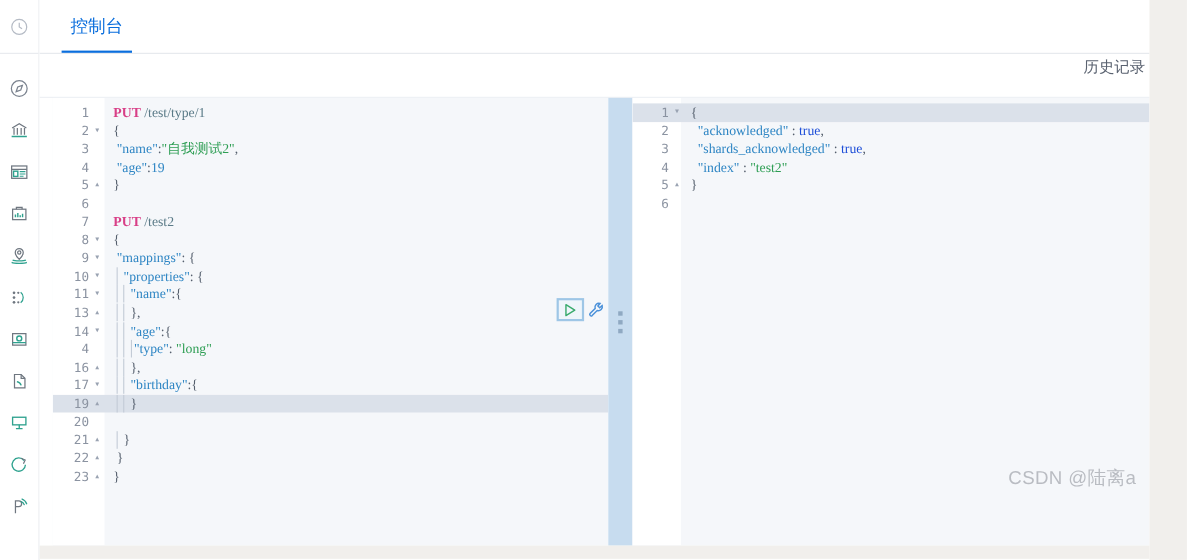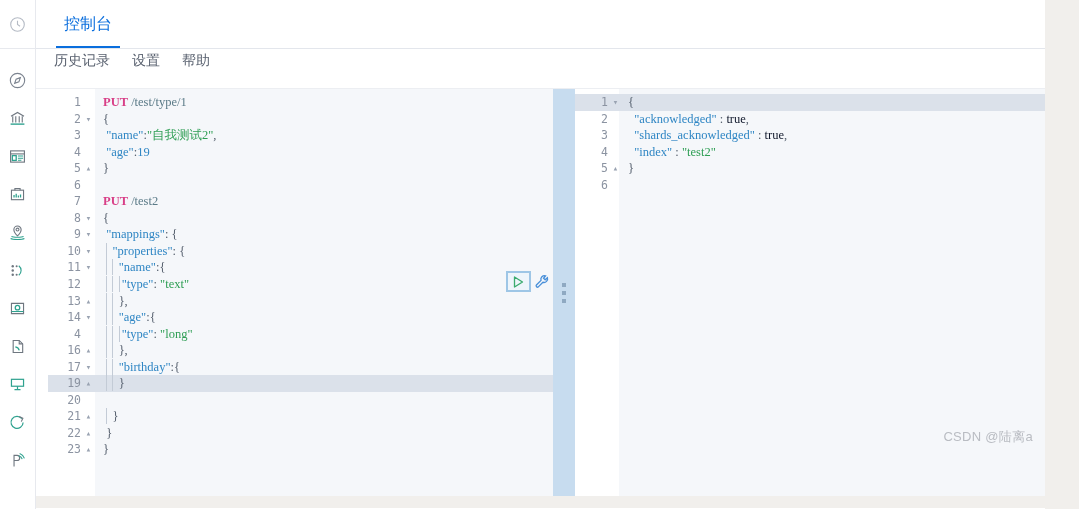--- a/index.html
+++ b/index.html
@@ -62,25 +62,26 @@
   }
   .tab.active { color: #0a6edd; }
   .tab.active::after {
     content: ""; position: absolute; left: 8px; right: 8px; bottom: 0;
     height: 2px; background: #0a6edd;
   }
 
   
   .menubar {
     height: 40px;
-    display: flex; align-items: flex-start;
+    display: flex; align-items: flex-end;
     padding-left: 14px;
     gap: 14px;
     background: #fff;
     border-bottom: 1px solid #eceef2;
+    flex-direction: column;
   }
   .menu-item {
     font-size: 14px; color: #5a6270; cursor: pointer;
     padding: 3px 4px;
   }
 
   
   .console {
     position: relative;
     height: 419px;
@@ -149,21 +150,21 @@
   }
   .txt { padding-left: 8px; color: #3b4451; font-family: Liberation Serif, serif; }
   .pane-right .txt { padding-left: 6px; }
 
   
   .m   { color: #d83f87; font-weight: bold; }  
   .u   { color: #5a7a87; }                     
   .k   { color: #2f86c4; }                     
   .s   { color: #2e9e54; }                     
   .n   { color: #2f86c4; }                     
-  .b   { color: #0f172a; }                     
+  .b   { color: #1d4ed8; }                     
   .p   { color: #555f6d; }                     
   .guide {
     display:inline-block; width:0; border-left:1px solid #c3cbd6;
     height:16px; vertical-align:-4px; margin-right:-1px;
   }
 
   
   .actions {
     position: absolute; left: 470px; top: 182px;
     display: flex; align-items: center; gap: 3px;
@@ -174,21 +175,21 @@
     border: 2px solid #9ec6e6;
     background: #eef5fb;
     display: flex; align-items: center; justify-content: center;
     cursor: pointer;
   }
   .wrench { cursor: pointer; display:flex; align-items:center; }
 
   
   .watermark {
     position: absolute; right: 12px; bottom: 10px;
-    font-size: 13px; color: #b9bcc2;
+    font-size: 17px; color: #b9bcc2;
     letter-spacing: .3px;
   }
 </style>
 </head>
 <body>
 
 <div id="app">
 
   <div class="rail">
     <div class="rail-top">
@@ -315,21 +316,20 @@
             <div class="ln"><span class="num">2</span><span class="fold">▾</span><span class="txt"><span class="p">{</span></span></div>
             <div class="ln"><span class="num">3</span><span class="fold"></span><span class="txt"> <span class="k">"name"</span><span class="p">:</span><span class="s">"自我测试2"</span><span class="p">,</span></span></div>
             <div class="ln"><span class="num">4</span><span class="fold"></span><span class="txt"> <span class="k">"age"</span><span class="p">:</span><span class="n">19</span></span></div>
             <div class="ln"><span class="num">5</span><span class="fold">▴</span><span class="txt"><span class="p">}</span></span></div>
             <div class="ln"><span class="num">6</span><span class="fold"></span><span class="txt"></span></div>
             <div class="ln"><span class="num">7</span><span class="fold"></span><span class="txt"><span class="m">PUT</span> <span class="u">/test2</span></span></div>
             <div class="ln"><span class="num">8</span><span class="fold">▾</span><span class="txt"><span class="p">{</span></span></div>
             <div class="ln"><span class="num">9</span><span class="fold">▾</span><span class="txt"> <span class="k">"mappings"</span><span class="p">: {</span></span></div>
             <div class="ln"><span class="num">10</span><span class="fold">▾</span><span class="txt"> <span class="guide"></span>  <span class="k">"properties"</span><span class="p">: {</span></span></div>
             <div class="ln"><span class="num">11</span><span class="fold">▾</span><span class="txt"> <span class="guide"></span>  <span class="guide"></span>  <span class="k">"name"</span><span class="p">:{</span></span></div>
-            <div class="ln"><span class="num">12</span><span class="fold"></span><span class="txt"> <span class="guide"></span>  <span class="guide"></span>  <span class="guide"></span> <span class="k">"type"</span><span class="p">: </span><span class="s">"text"</span></span></div>
             <div class="ln"><span class="num">13</span><span class="fold">▴</span><span class="txt"> <span class="guide"></span>  <span class="guide"></span>  <span class="p">},</span></span></div>
             <div class="ln"><span class="num">14</span><span class="fold">▾</span><span class="txt"> <span class="guide"></span>  <span class="guide"></span>  <span class="k">"age"</span><span class="p">:{</span></span></div>
             <div class="ln"><span class="num">4</span><span class="fold"></span><span class="txt"> <span class="guide"></span>  <span class="guide"></span>  <span class="guide"></span> <span class="k">"type"</span><span class="p">: </span><span class="s">"long"</span></span></div>
             <div class="ln"><span class="num">16</span><span class="fold">▴</span><span class="txt"> <span class="guide"></span>  <span class="guide"></span>  <span class="p">},</span></span></div>
             <div class="ln"><span class="num">17</span><span class="fold">▾</span><span class="txt"> <span class="guide"></span>  <span class="guide"></span>  <span class="k">"birthday"</span><span class="p">:{</span></span></div>
             <div class="ln cur"><span class="num">19</span><span class="fold">▴</span><span class="txt"> <span class="guide"></span>  <span class="guide"></span>  <span class="p">}</span></span></div>
             <div class="ln"><span class="num">20</span><span class="fold"></span><span class="txt"></span></div>
             <div class="ln"><span class="num">21</span><span class="fold">▴</span><span class="txt"> <span class="guide"></span>  <span class="p">}</span></span></div>
             <div class="ln"><span class="num">22</span><span class="fold">▴</span><span class="txt"> <span class="p">}</span></span></div>
             <div class="ln"><span class="num">23</span><span class="fold">▴</span><span class="txt"><span class="p">}</span></span></div>

